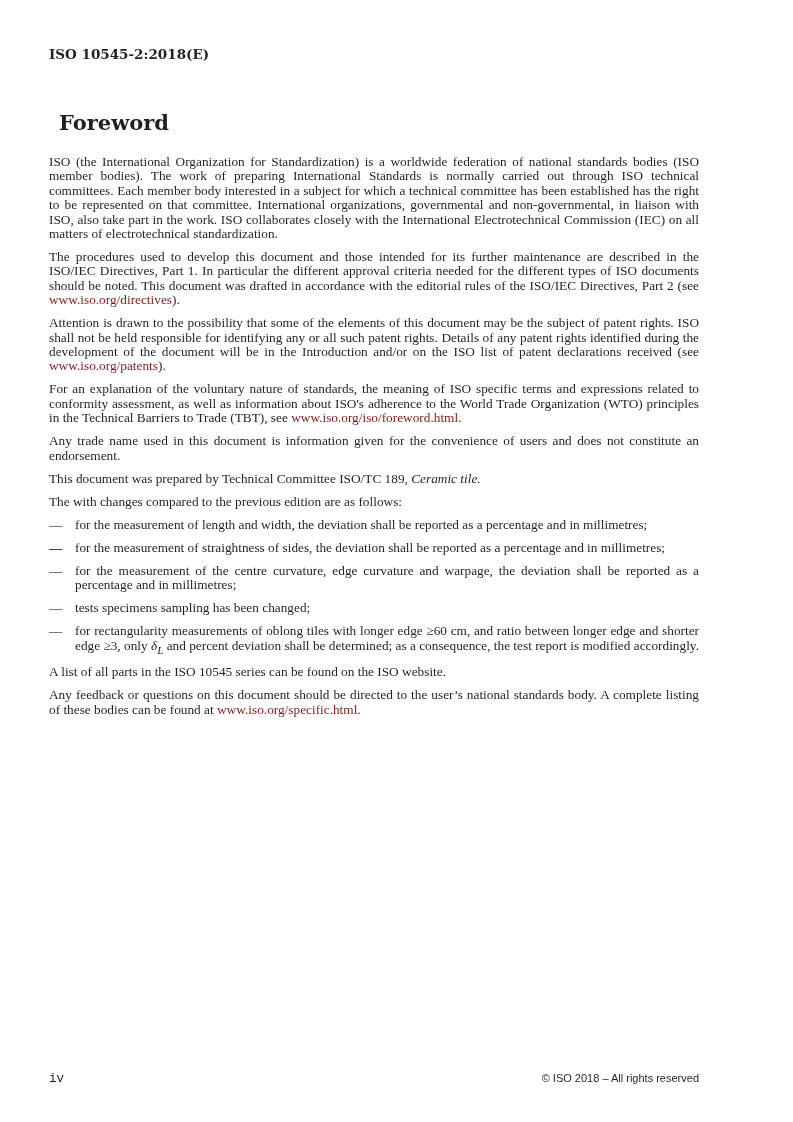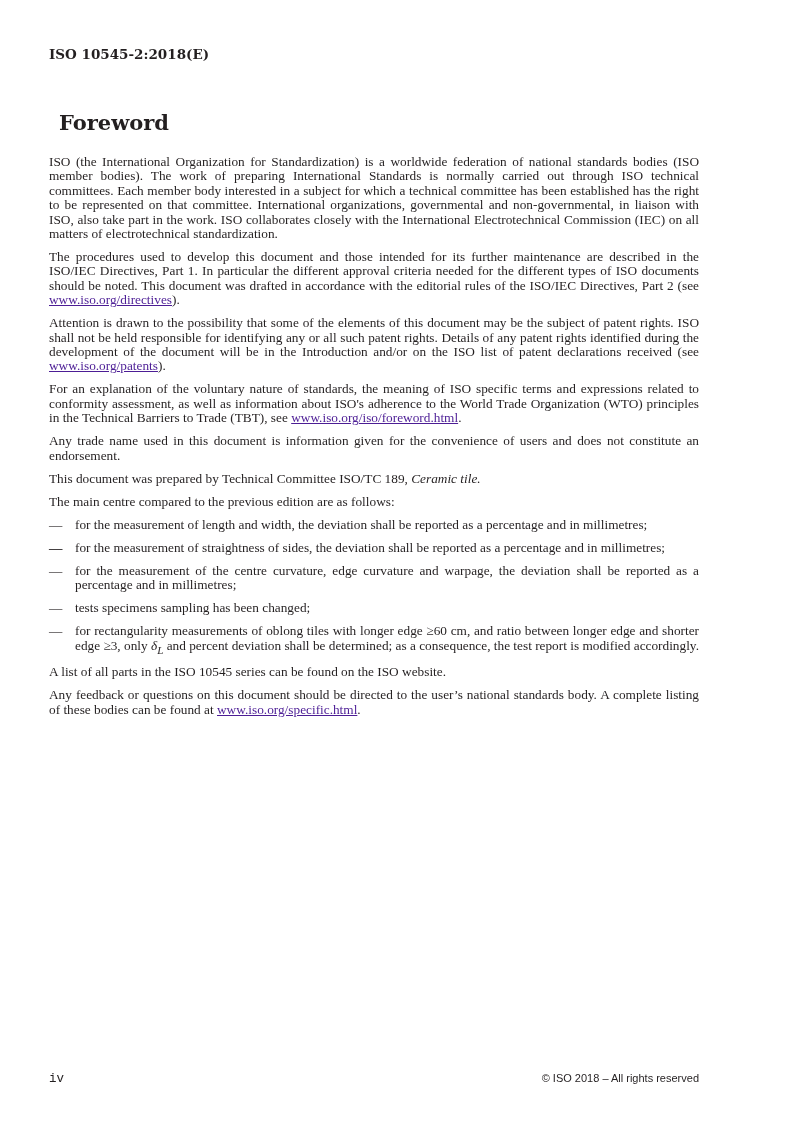--- a/index.html
+++ b/index.html
@@ -17,21 +17,21 @@
       font-weight: bold; font-size: 21px;
     }
     .body {
       position: absolute; left: 49px; top: 155px; width: 650px;
       font-size: 12.2px; line-height: 14.4px;
     }
     .body p { margin: 0 0 8.6px 0; text-align: justify; font-family: "Liberation Serif", serif; font-size: 13.3px; line-height: 14.4px; }
     .body ul { list-style: none; margin: 0; padding: 0; }
     .body li { position: relative; padding-left: 26px; margin: 0 0 8.6px 0; font-family: "Liberation Serif", serif; font-size: 13.3px; line-height: 14.4px; text-align: justify; }
     .body li .dash { position: absolute; left: 0; top: 0; }
-    a.link { color: #4c1d95; text-decoration: underline; }
+    a.link { color: #7f1d1d; }
     .footer-page { position: absolute; left: 49px; top: 1072px; font-size: 12.5px; font-family: Liberation Mono, monospace; }
     .footer-copy { position: absolute; right: 94px; top: 1072px; font-size: 11px; font-family: Liberation Sans, sans-serif; }
     i { font-style: italic; }
   </style>
 </head>
 <body>
 
 <div class="doc-id">ISO 10545-2:2018(E)</div>
 
 <h1 class="title">Foreword</h1>
@@ -43,21 +43,21 @@
 
   <p><span>Attention is drawn to the possibility that some of the elements of this document may be the subject of patent rights. ISO shall not be held responsible for identifying any or all such patent rights. Details of any patent rights identified during the development of the document will be in the Introduction and/or on the ISO list of patent declarations received (see </span><a class="link">www.iso.org/patents</a><span>).</span></p>
 
   <p><span>For an explanation of the voluntary nature of standards, the meaning of ISO specific terms and expressions related to conformity assessment, as well as information about ISO's adherence to the World Trade Organization (WTO) principles in the Technical Barriers to Trade (TBT), see </span><a class="link">www.iso.org/iso/foreword.html</a><span>.</span></p>
 
   <p>Any trade name used in this document is information given for the convenience of users and does not constitute an endorsement.</p>
 
   <p><span>This document was prepared by Technical Committee ISO/TC 189, </span><i>Ceramic tile.</i></p>
 
 
-  <p>The main centre compared to the previous edition are as follows:</p>
+  <p>The with changes compared to the previous edition are as follows:</p>
 
   <ul>
     <li><span class="dash">—</span><span>for the measurement of length and width, the deviation shall be reported as a percentage and in millimetres;</span></li>
     <li><span class="dash">—</span></li>
     <li><span class="dash">—</span><span>for the measurement of straightness of sides, the deviation shall be reported as a percentage and in millimetres;</span></li>
     <li><span class="dash">—</span><span>for the measurement of the centre curvature, edge curvature and warpage, the deviation shall be reported as a percentage and in millimetres;</span></li>
     <li><span class="dash">—</span><span>tests specimens sampling has been changed;</span></li>
     <li><span class="dash">—</span><span>for rectangularity measurements of oblong tiles with longer edge ≥60 cm, and ratio between longer edge and shorter edge ≥3, only </span><i><span>δ</span><sub>L</sub></i><span> and percent deviation shall be determined; as a consequence, the test report is modified accordingly.</span></li>
   </ul>
 

